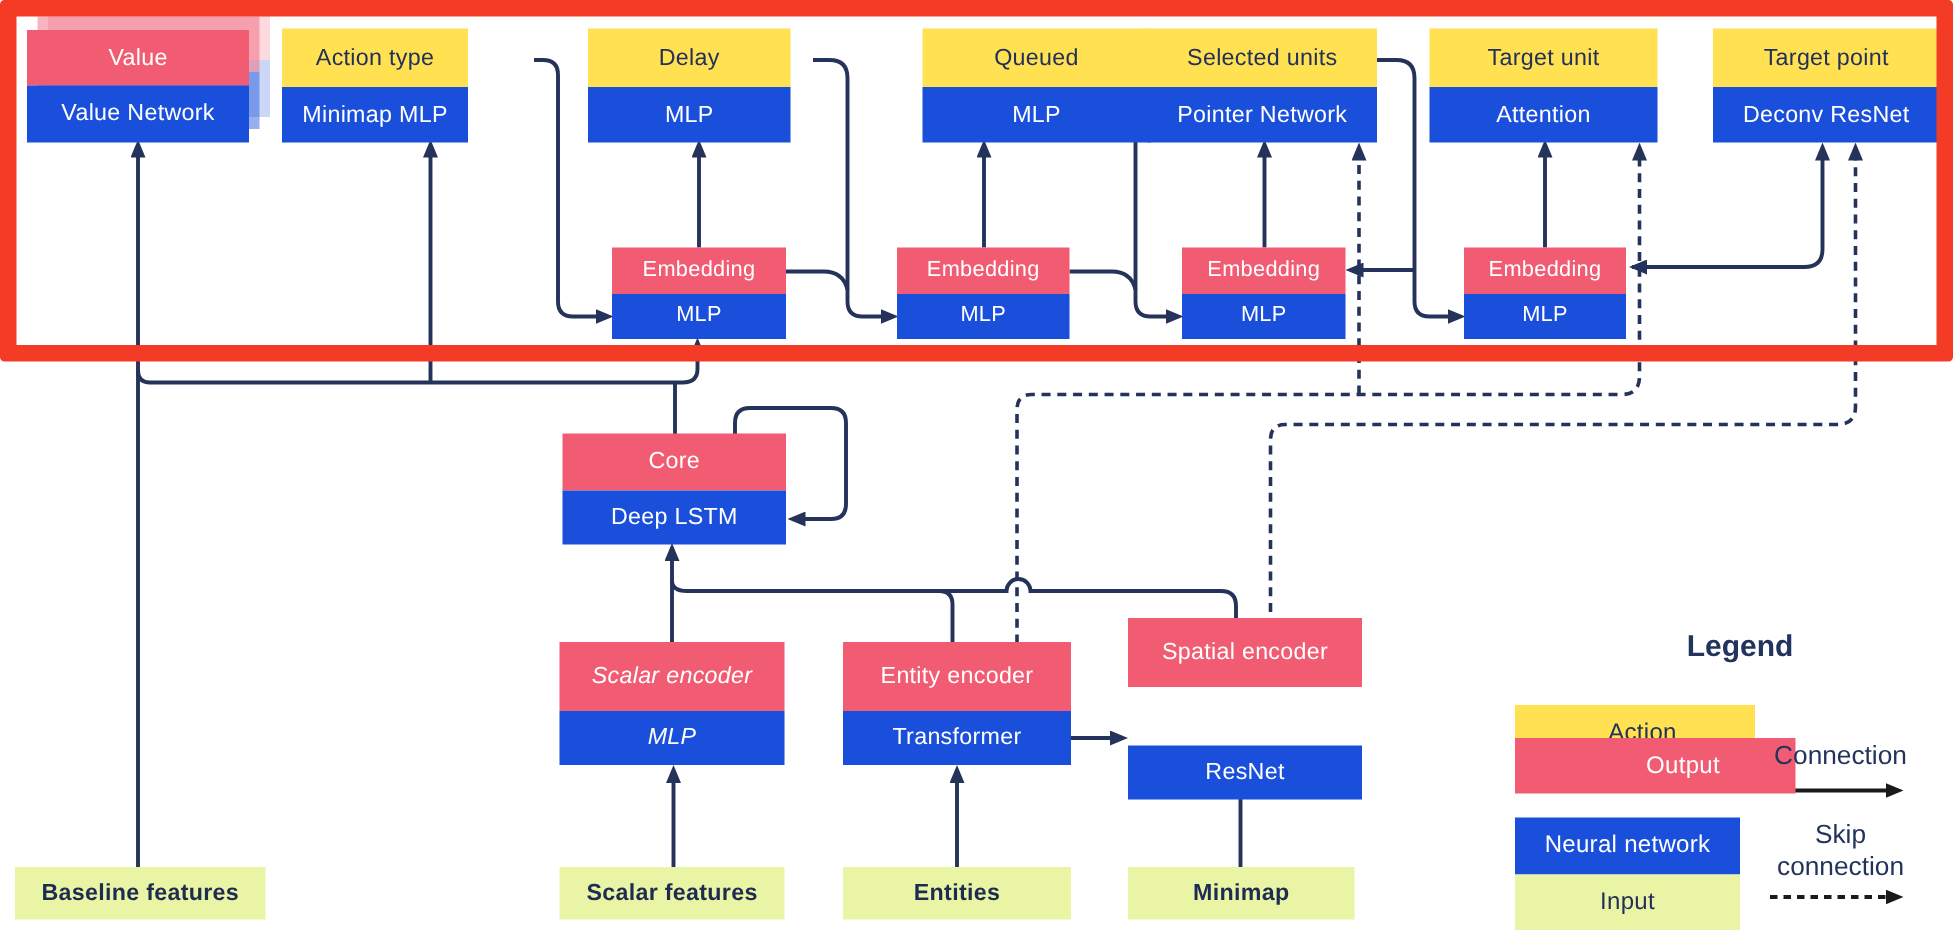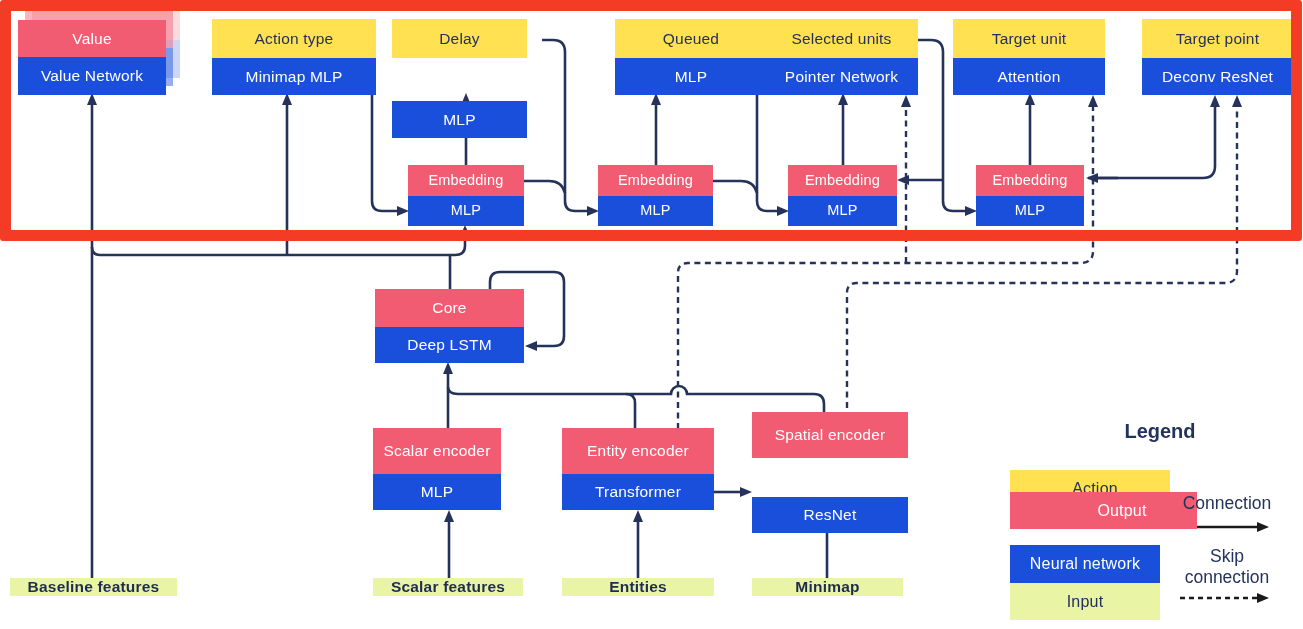--- a/index.html
+++ b/index.html
@@ -18,21 +18,21 @@
   .yellow{background:#FFE151;color:#23305A;}
   .pink{background:#F25C72;color:#ffffff;}
   .blue{background:#1A4FDC;color:#ffffff;text-align:center;}
   .green{background:#E9F5A4;color:#23305A;}
   .h-head-a{height:39px;} .h-head-b{height:37px;}
   .h-emb{height:31px;}   .h-emb-b{height:30px;font-size:14.5px;}
   .emb .part{font-size:14.5px;}
   .h-core-a{height:38px;} .h-core-b{height:36px;}
   .h-enc-a{height:46px;}  .h-enc-b{height:36px;}
   .inputbox{
-    position:absolute;z-index:10;height:18px;display:flex;align-items:center;justify-content:center;
+    position:absolute;z-index:10;height:35px;display:flex;align-items:center;justify-content:center;
     background:#E9F5A4;color:#1F2C52;font-size:15.5px;font-weight:600;letter-spacing:.2px;
   }
   .ghost{position:absolute;z-index:8;display:flex;flex-direction:column;}
   .ghost div{width:100%;}
   #red-frame{
     position:absolute;left:0;top:0;width:1302px;height:241px;box-sizing:border-box;
     border:11px solid #F33B26;border-radius:3px;z-index:30;pointer-events:none;
   }
   .legend-text{position:absolute;z-index:10;color:#22335C;text-align:center;}
   #legend-title{left:1100px;top:420px;width:120px;font-size:20px;font-weight:600;}
@@ -105,25 +105,25 @@
   <div class="ghost" style="left:25px;top:11px;width:148px;opacity:.45;">
     <div class="pink" style="height:37px;"></div>
       <div class="blue" style="height:38px;"></div>
   </div>
 
   <div class="blk" style="left:18px;top:20px;width:148px;">
     <div class="part pink" style="height:37px;">Value</div>
     <div class="part blue" style="height:38px;">Value Network</div>
   </div>
 
-  <div class="blk" style="left:212px;top:19px;width:164px;">
+  <div class="blk" style="left:188px;top:19px;width:124px;">
     <div class="part yellow h-head-a">Action type</div>
     <div class="part blue h-head-b">Minimap MLP</div>
   </div>
-  <div class="blk" style="left:392px;top:19px;width:135px;gap:43px;">
+  <div class="blk" style="left:392px;top:19px;width:135px;">
     <div class="part yellow h-head-a">Delay</div>
     <div class="part blue h-head-b">MLP</div>
   </div>
   <div class="blk" style="left:578px;top:19px;width:152px;padding-left:37px;">
     <div class="part yellow h-head-a">Queued</div>
     <div class="part blue h-head-b">MLP</div>
   </div>
   <div class="blk" style="left:765px;top:19px;width:153px;">
     <div class="part yellow h-head-a">Selected units</div>
     <div class="part blue h-head-b">Pointer Network</div>
@@ -152,21 +152,21 @@
   <div class="blk emb" style="left:976px;top:165px;width:108px;">
     <div class="part pink h-emb">Embedding</div>
     <div class="part blue h-emb-b">MLP</div>
   </div>
 
   <div class="blk" style="left:375px;top:289px;width:149px;">
     <div class="part pink h-core-a">Core</div>
     <div class="part blue h-core-b">Deep LSTM</div>
   </div>
 
-  <div class="blk" style="left:373px;top:428px;width:128px;">
+  <div class="blk" style="left:373px;top:428px;width:150px;font-style:italic;">
     <div class="part pink h-enc-a">Scalar encoder</div>
     <div class="part blue h-enc-b">MLP</div>
   </div>
   <div class="blk" style="left:562px;top:428px;width:152px;">
     <div class="part pink h-enc-a">Entity encoder</div>
     <div class="part blue h-enc-b">Transformer</div>
   </div>
   <div class="blk" style="left:752px;top:412px;width:156px;gap:39px;">
     <div class="part pink h-enc-a">Spatial encoder</div>
     <div class="part blue h-enc-b">ResNet</div>

